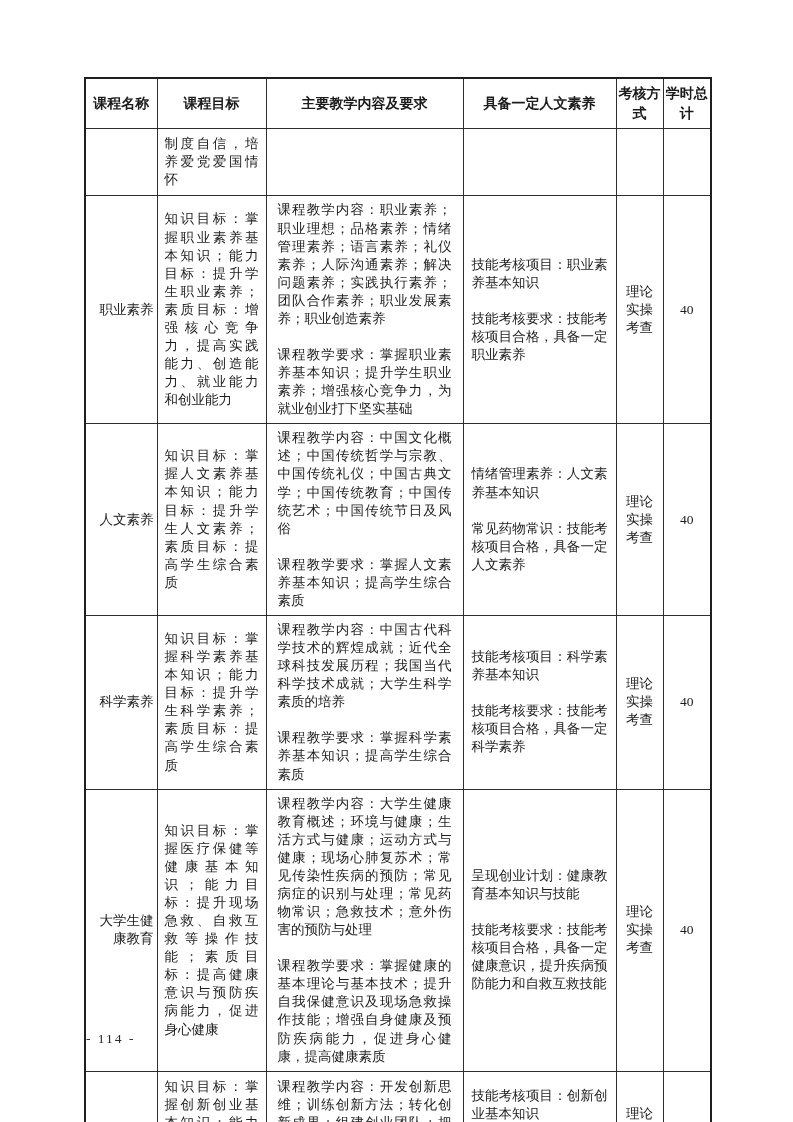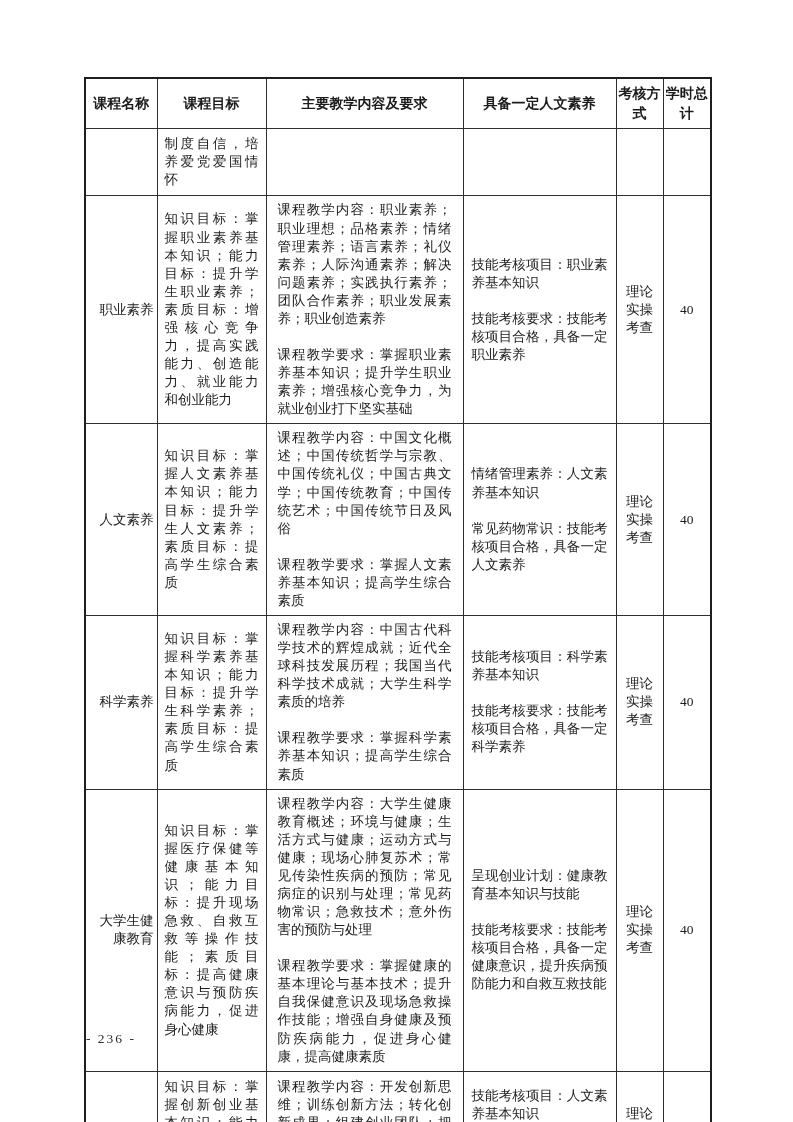--- a/index.html
+++ b/index.html
@@ -169,28 +169,28 @@
           </td>
     <td class="c-hours">40</td>
   </tr>
         <tr>
     <td class="c-name">创新创业</td>
     <td class="c-obj">知识目标：掌握创新创业基本知识；能力目标：提升学生创新创业能力；素</td>
     <td class="c-content">
             <p class="para">课程教学内容：开发创新思维；训练创新方法；转化创新成果；组建创业团队；把握创业机会；呈现创业计划；经营初创企业；企业内部创新创业</p>
           </td>
     <td class="c-assess">
-            <p class="para">技能考核项目：人文素养基本知识</p>
+            <p class="para">技能考核项目：创新创业基本知识</p>
             <p class="para">技能考核要求：技能考核项目合格，具备一定</p>
           </td>
     <td class="c-method">
             <div class="mline">理论</div>
             <div class="mline">实操</div>
             <div class="mline">考查</div>
           </td>
     <td class="c-hours">46</td>
   </tr>
       </tbody>
   </table>
 
-  <div class="page-number">- 236 -</div>
+  <div class="page-number">- 114 -</div>
 
 </div>
 
 </body></html>

